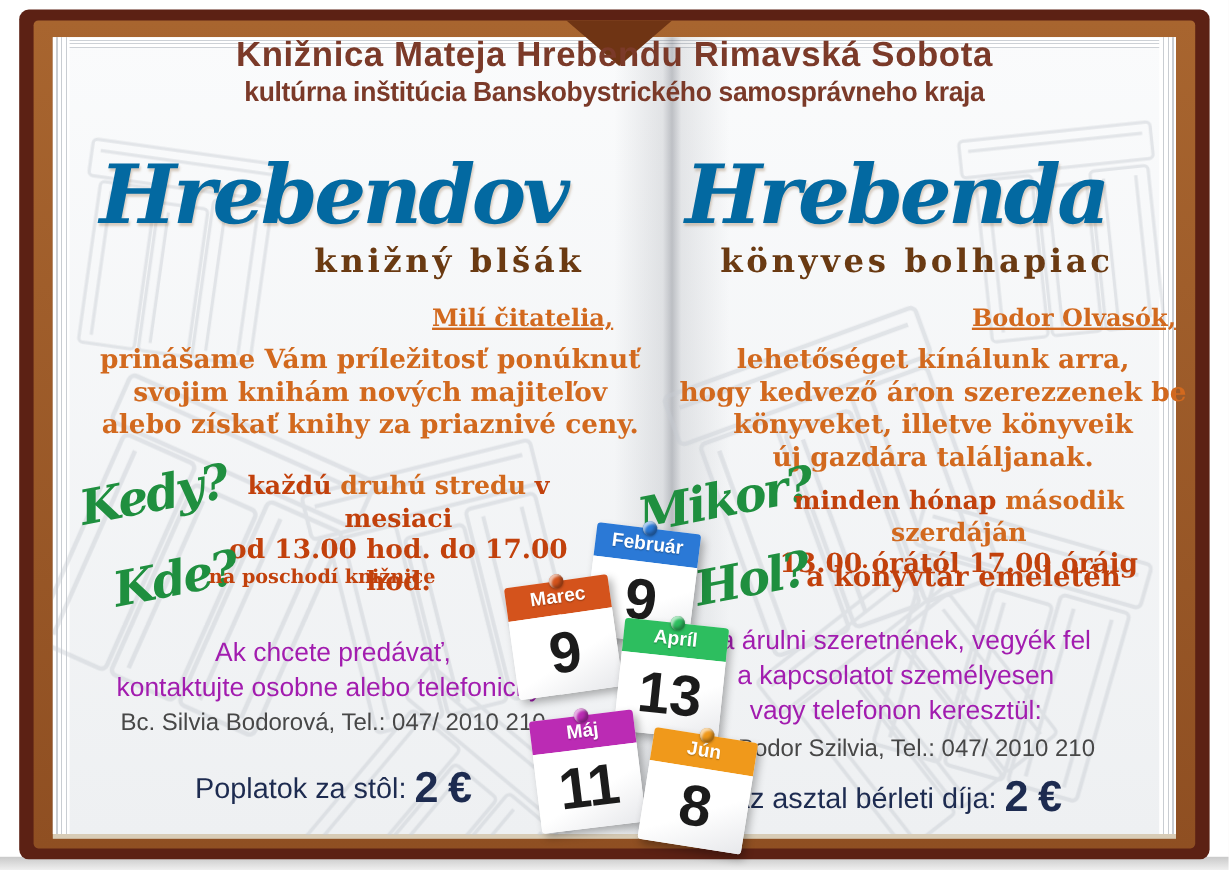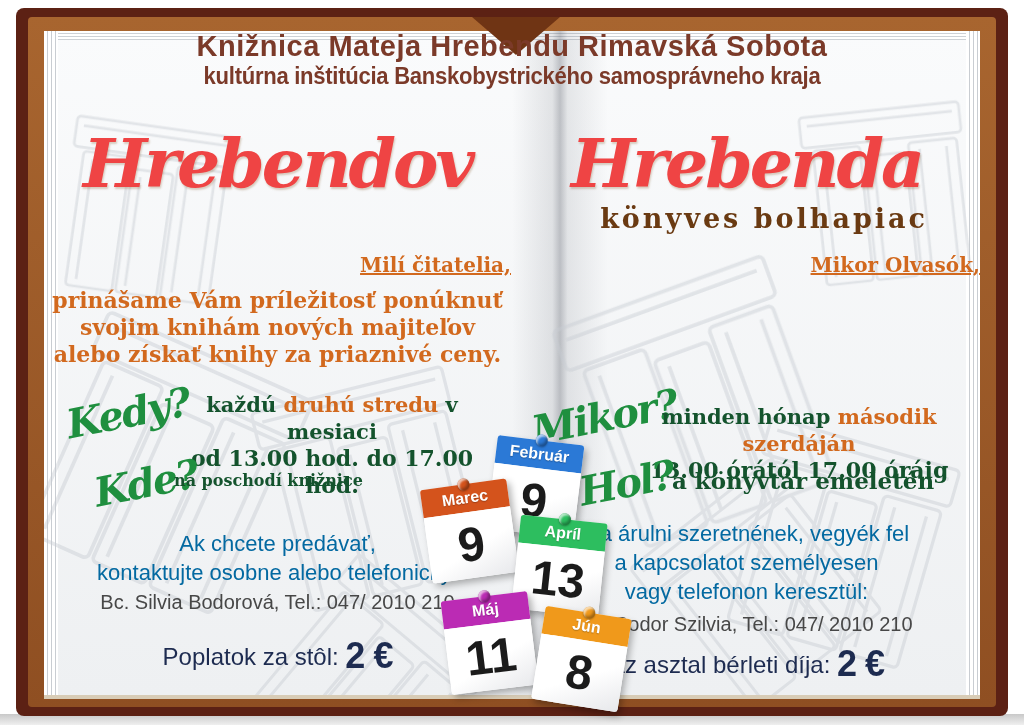--- a/index.html
+++ b/index.html
@@ -31,33 +31,33 @@
   .sketch{position:absolute;z-index:1;pointer-events:none;}
   
   .layer{position:absolute;z-index:2;}
   .hdr{left:0;top:30px;width:100%;text-align:center;color:#7b3a29;}
   .hdr-1{font-size:29px;font-weight:bold;letter-spacing:.5px;}
   .hdr-2{font-size:23px;font-weight:bold;letter-spacing:-.3px;transform:scaleX(.96);}
   .page-col{position:absolute;top:31px;width:467px;height:664px;z-index:2;}
   .page-col.left{left:44px;}
   .page-col.right{left:513px;}
   .abs{position:absolute;}
-  .script{font-family:"DejaVu Serif",serif;font-style:italic;font-weight:bold;color:#ef4444;}
+  .script{font-family:"DejaVu Serif",serif;font-style:italic;font-weight:bold;color:#0369a1;}
   .title-script{left:0;top:98px;width:100%;text-align:center;font-size:68px;line-height:1;
                 letter-spacing:-3px;text-shadow:1px 2px 2px rgba(120,70,20,.25);}
   .title-sub{font-family:"DejaVu Serif",serif;font-weight:bold;color:#6a3a12;
              font-size:27px;letter-spacing:3px;top:172px;width:100%;text-align:right;}
   .slab{font-family:"DejaVu Serif",serif;font-weight:bold;}
   .orange{color:#d2691e;}
-  .green{color:#14532d;}
+  .green{color:#c2410c;}
   .greeting{top:222px;width:100%;text-align:right;font-size:20px;text-decoration:underline;}
-  .para{width:100%;text-align:center;font-size:22px;line-height:27px;}
+  .para{width:100%;text-align:center;font-size:22px;line-height:27px;margin-left:31px;}
   .qscript{font-size:40px;color:#1f8f3f;line-height:1;transform:rotate(-11deg);letter-spacing:-2px;}
   .ansline{font-size:21px;line-height:27px;}
-  .sans-orange{color:#0369a1;font-size:22px;line-height:29px;text-align:center;width:100%;}
+  .sans-orange{color:#a21caf;font-size:22px;line-height:29px;text-align:center;width:100%;}
   .person{color:#474747;font-size:20px;text-align:center;width:100%;}
   .fee{color:#1d2b50;text-align:center;width:100%;font-size:24px;}
   .fee b{font-size:36px;font-weight:bold;vertical-align:-3px;letter-spacing:-1px;}
   
   .cal{position:absolute;width:87px;height:94px;z-index:6;
        box-shadow:3px 4px 7px rgba(0,0,0,.3);border-radius:3px;background:#fff;}
   .cal-header{height:28px;border-radius:3px 3px 0 0;display:flex;align-items:center;
               justify-content:center;color:#fff;font-size:16px;font-weight:bold;
               text-shadow:0 1px 1px rgba(0,0,0,.25);}
   .cal-body{height:66px;background:linear-gradient(155deg,#ffffff 55%,#e7e8eb);
@@ -121,20 +121,21 @@
     </g>
   </svg>
 
   <div class="layer hdr">
     <div class="hdr-1">Knižnica Mateja Hrebendu Rimavská Sobota</div>
     <div class="hdr-2">kultúrna inštitúcia Banskobystrického samosprávneho kraja</div>
   </div>
 
   <div class="page-col left">
     <div class="abs script title-script">Hrebendov</div>
+    <div class="abs title-sub" style="padding-right:24px;box-sizing:border-box;">knižný blšák</div>
 
     <div class="abs slab orange greeting">Milí čitatelia,</div>
     <div class="abs slab orange para" style="top:256px;">
       <div>prinášame Vám príležitosť ponúknuť</div>
       <div>svojim knihám nových majiteľov</div>
       <div>alebo získať knihy za priaznivé ceny.</div>
     </div>
 
     <div class="abs script qscript" style="left:22px;top:362px;">Kedy?</div>
     <div class="abs slab" style="left:118px;top:360px;width:340px;text-align:center;">
@@ -153,21 +154,27 @@
 
     <div class="abs fee" style="top:604px;">
       <span>Poplatok za stôl: </span><b>2 €</b>
     </div>
   </div>
 
   <div class="page-col right">
     <div class="abs title-sub" style="padding-right:52px;box-sizing:border-box;">könyves bolhapiac</div>
     <div class="abs script title-script">Hrebenda</div>
 
-    <div class="abs slab orange greeting">Mikor Olvasók,</div>
+    <div class="abs slab orange greeting">Bodor Olvasók,</div>
+    <div class="abs slab orange para" style="top:256px;">
+      <div>lehetőséget kínálunk arra,</div>
+      <div>hogy kedvező áron szerezzenek be</div>
+      <div>könyveket, illetve könyveik</div>
+      <div>új gazdára találjanak.</div>
+    </div>
 
     <div class="abs script qscript" style="left:18px;top:366px;">Mikor?</div>
     <div class="abs slab" style="left:108px;top:372px;width:356px;text-align:center;">
       <div class="ansline"><span class="green">minden hónap </span><span class="orange">második szerdáján</span></div>
       <div class="ansline green" style="font-size:22px;">13.00 órától 17.00 óráig</div>
     </div>
 
     <div class="abs script qscript" style="left:66px;top:432px;">Hol?</div>
     <div class="abs slab green" style="left:140px;top:436px;width:300px;text-align:center;font-size:23px;">a könyvtár emeletén</div>
 

